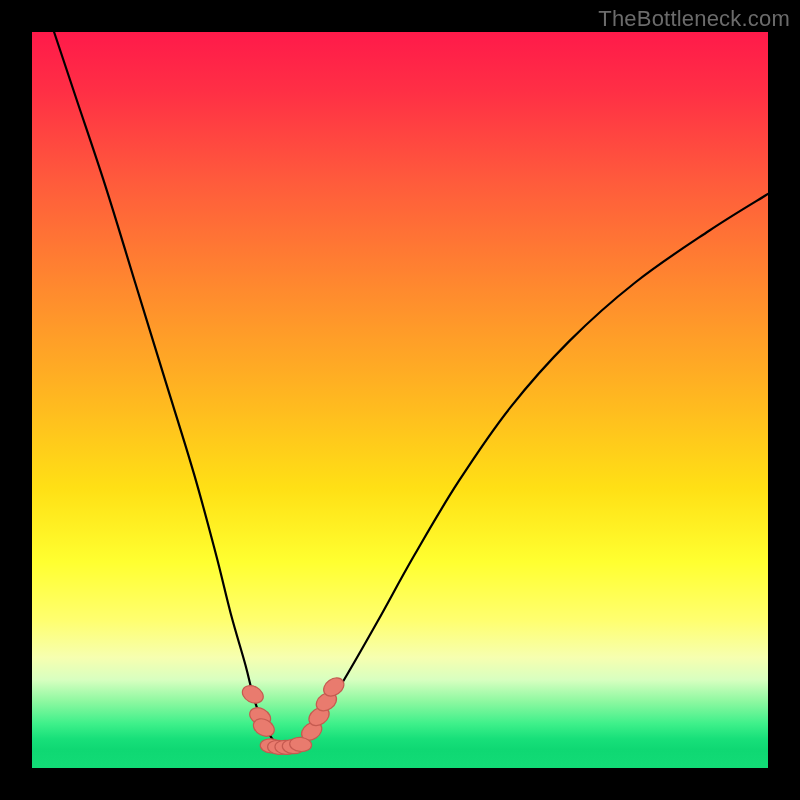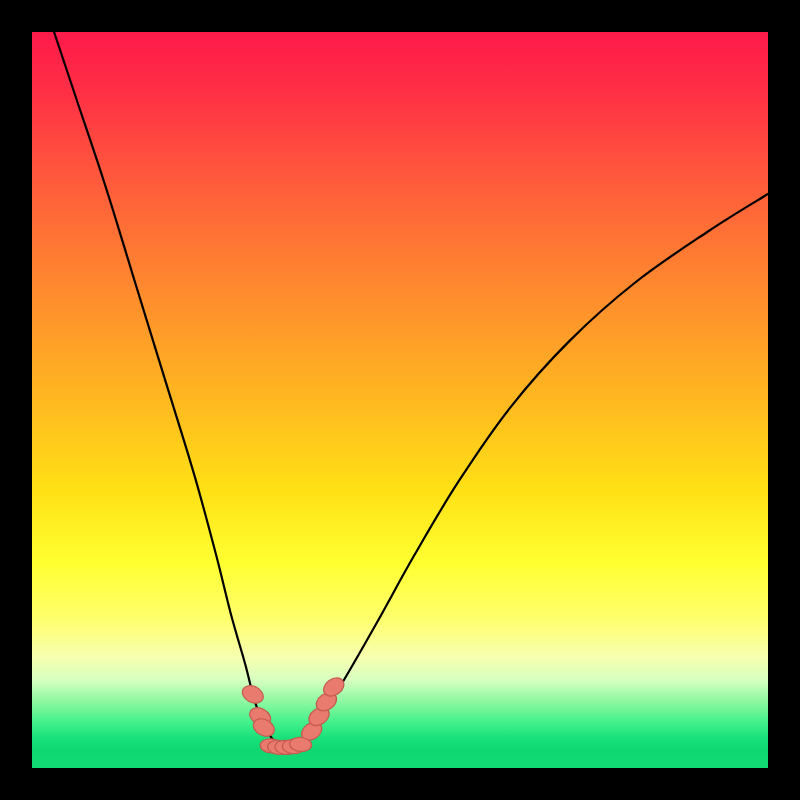--- a/index.html
+++ b/index.html
@@ -69,20 +69,21 @@
   .bead {
     fill: #e97b6e;
     stroke: #c55a50;
     stroke-width: 1.2;
   }
 </style>
 </head>
 <body>
 
 <div class="frame">
+  <div class="watermark">TheBottleneck.com</div>
   <div class="plot">
     <svg viewBox="0 0 736 736">
       <path id="left-curve" class="curve" d="M 22.08 0 C 26.054399999999998 11.923200000000001, 34.886399999999995 38.41920000000002, 44.16 66.24000000000001 C 53.4336 94.0608, 63.00160000000001 121.43999999999996, 73.60000000000001 154.55999999999995 C 84.1984 187.67999999999995, 92.44160000000001 215.79519999999997, 103.04 250.23999999999995 C 113.6384 284.68479999999994, 121.88159999999999 311.4752, 132.48 345.91999999999996 C 143.0784 380.36479999999995, 152.64639999999997 409.80479999999994, 161.92 441.59999999999997 C 171.1936 473.3952, 177.376 497.38879999999995, 184 522.56 C 190.624 547.7312, 193.42080000000004 561.568, 198.72000000000003 581.44 C 204.0192 601.3120000000001, 209.4656 618.3872, 213.44 632.96 C 217.4144 647.5328000000001, 218.1504 653.1264, 220.79999999999998 662.4 C 223.44959999999998 671.6736, 225.5104 677.856, 228.16 684.48 C 230.8096 691.104, 232.87040000000002 694.5632, 235.52 699.2 C 238.1696 703.8368, 240.23040000000003 707.32544, 242.88000000000002 710.24 C 245.52960000000002 713.1545600000001, 248.9152 714.46464, 250.24 715.392"></path>
       <path id="right-curve" class="curve" d="M 257.59999999999997 715.392 C 258.92479999999995 714.86208, 260.9856 715.36256, 264.96 712.448 C 268.9344 709.5334399999999, 274.3808 705.5590400000001, 279.68 699.2 C 284.9792 692.84096, 287.776 687.7184, 294.40000000000003 677.12 C 301.02400000000006 666.5216, 307.20640000000003 656.2176, 316.48 640.3199999999999 C 325.7536 624.4223999999999, 333.99679999999995 609.9967999999999, 345.91999999999996 588.8 C 357.84319999999997 567.6032, 368.1472 547.7312, 382.72 522.56 C 397.29280000000006 497.38879999999995, 409.6576 475.45599999999996, 426.88 448.96 C 444.1024 422.464, 458.528 400.5312, 478.40000000000003 375.36 C 498.27200000000005 350.1888, 514.7583999999999 331.64160000000004, 537.28 309.12 C 559.8016 286.59839999999997, 578.3488 270.11199999999997, 603.52 250.23999999999995 C 628.6912 230.36799999999997, 653.2736 214.61760000000004, 677.12 198.72000000000003 C 700.9664 182.82240000000002, 725.4016 168.54399999999998, 736 161.91999999999996"></path>
       <g id="beads">
           <ellipse cx="220.79999999999998" cy="662.4" rx="8" ry="11" class="bead" transform="rotate(-62 220.79999999999998 662.4)"></ellipse>
           <ellipse cx="228.16" cy="684.48" rx="8" ry="11" class="bead" transform="rotate(-62 228.16 684.48)"></ellipse>
           <ellipse cx="231.84" cy="695.52" rx="8" ry="11" class="bead" transform="rotate(-62 231.84 695.52)"></ellipse>
           <ellipse cx="279.68" cy="699.2" rx="8" ry="11" class="bead" transform="rotate(55 279.68 699.2)"></ellipse>
           <ellipse cx="287.04" cy="684.48" rx="8" ry="11" class="bead" transform="rotate(55 287.04 684.48)"></ellipse>

